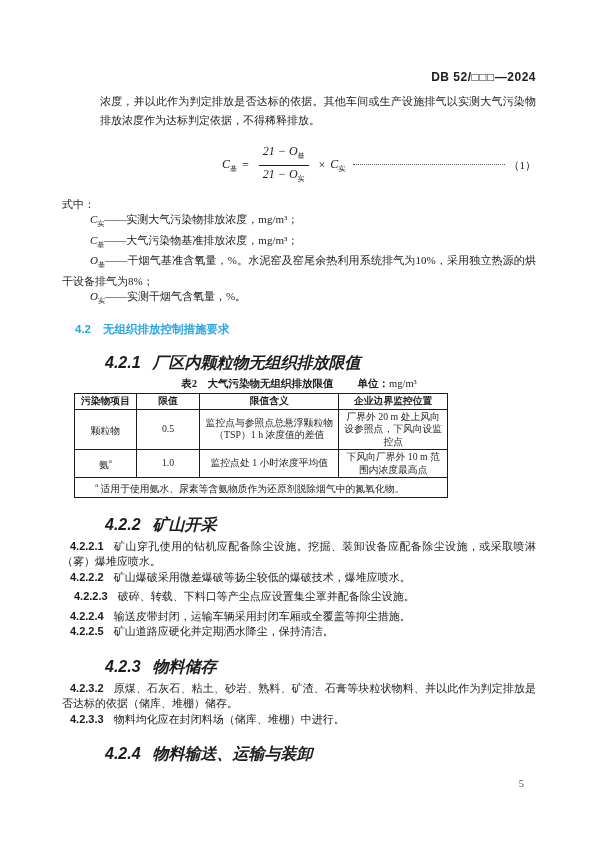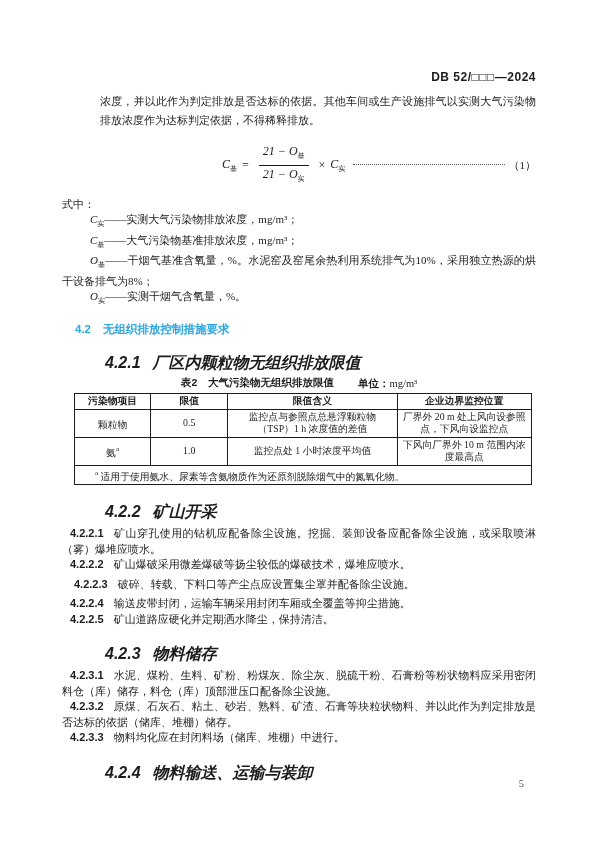--- a/index.html
+++ b/index.html
@@ -31,24 +31,24 @@
   
   .h-blue{margin:12px 0 0 13px;font-size:11.5px;font-weight:bold;color:#2ca6e0;
     font-family:"Liberation Sans","DejaVu Sans",sans-serif;line-height:14px;}
   .h-black{margin:20px 0 0 43px;font-size:16px;font-weight:bold;line-height:14px;
     font-family:"Liberation Sans","DejaVu Sans",sans-serif;font-style:italic;}
   .h-num{margin-right:12px;}
   
   .blue-para{margin-top:9px;color:#2ca6e0;font-size:11px;line-height:17.5px;text-indent:30px;text-align:justify;}
   
   .tbl-caption{margin-top:7px;display:flex;justify-content:center;align-items:flex-end;gap:24px;font-size:10.5px;line-height:13px;}
-  .tbl-caption .cap{font-weight:bold;font-family:Liberation Mono, monospace;}
+  .tbl-caption .cap{font-weight:bold;font-family:Liberation Serif, serif;}
   .tbl-caption .unit-label{font-weight:bold;font-family:"Liberation Sans","DejaVu Sans",sans-serif;}
   
-  table.t2{margin:3px 0 0 12px;width:458px;border-collapse:collapse;border:1.6px solid #1c1c1c;
+  table.t2{margin:3px 0 0 12px;width:374px;border-collapse:collapse;border:1.6px solid #1c1c1c;
     font-size:9.8px;line-height:12.5px;text-align:center;}
   table.t2 th,table.t2 td{border:1px solid #1c1c1c;padding:1px 3px;vertical-align:middle;}
   table.t2 th{font-weight:bold;height:13px;}
   table.t2 td{height:24px;}
   table.t2 td.note{height:12px;text-align:left;padding-left:20px;}
   
   .clause{font-size:11px;line-height:15.5px;text-align:justify;text-indent:8px;margin-top:1px;}
   .clause .no{font-family:"Liberation Sans","DejaVu Sans",sans-serif;font-weight:bold;margin-right:10px;}
   .group{margin-top:7px;}
   
@@ -132,21 +132,20 @@
     <p class="clause" style="margin:0;"><span class="no">4.2.2.1</span><span>矿山穿孔使用的钻机应配备除尘设施。挖掘、装卸设备应配备除尘设施，或采取喷淋（雾）爆堆应喷水。</span></p>
     <p class="clause" style="margin:0;"><span class="no">4.2.2.2</span><span>矿山爆破采用微差爆破等扬尘较低的爆破技术，爆堆应喷水。</span></p>
     <p class="clause" style="margin:4px;"><span class="no">4.2.2.3</span><span>破碎、转载、下料口等产尘点应设置集尘罩并配备除尘设施。</span></p>
     <p class="clause" style="margin:0;"><span class="no">4.2.2.4</span><span>输送皮带封闭，运输车辆采用封闭车厢或全覆盖等抑尘措施。</span></p>
     <p class="clause" style="margin:0;"><span class="no">4.2.2.5</span><span>矿山道路应硬化并定期洒水降尘，保持清洁。</span></p>
   </div>
 
   <div class="h-black"><span class="h-num">4.2.3</span><span>物料储存</span></div>
 
   <div class="group">
-    <p class="clause" style="margin:0;"><span class="no">4.2.3.1</span><span>水泥、煤粉、生料、矿粉、粉煤灰、除尘灰、脱硫干粉、石膏粉等粉状物料应采用密闭料仓（库）储存，料仓（库）顶部泄压口配备除尘设施。</span></p>
     <p class="clause" style="margin:0;"><span class="no">4.2.3.2</span><span>原煤、石灰石、粘土、砂岩、熟料、矿渣、石膏等块粒状物料、并以此作为判定排放是否达标的依据（储库、堆棚）储存。</span></p>
     <p class="clause" style="margin:0;"><span class="no">4.2.3.3</span><span>物料均化应在封闭料场（储库、堆棚）中进行。</span></p>
   </div>
 
   <div class="h-black"><span class="h-num">4.2.4</span><span>物料输送、运输与装卸</span></div>
 
   <div class="page-num">5</div>
 
 </div>
 

